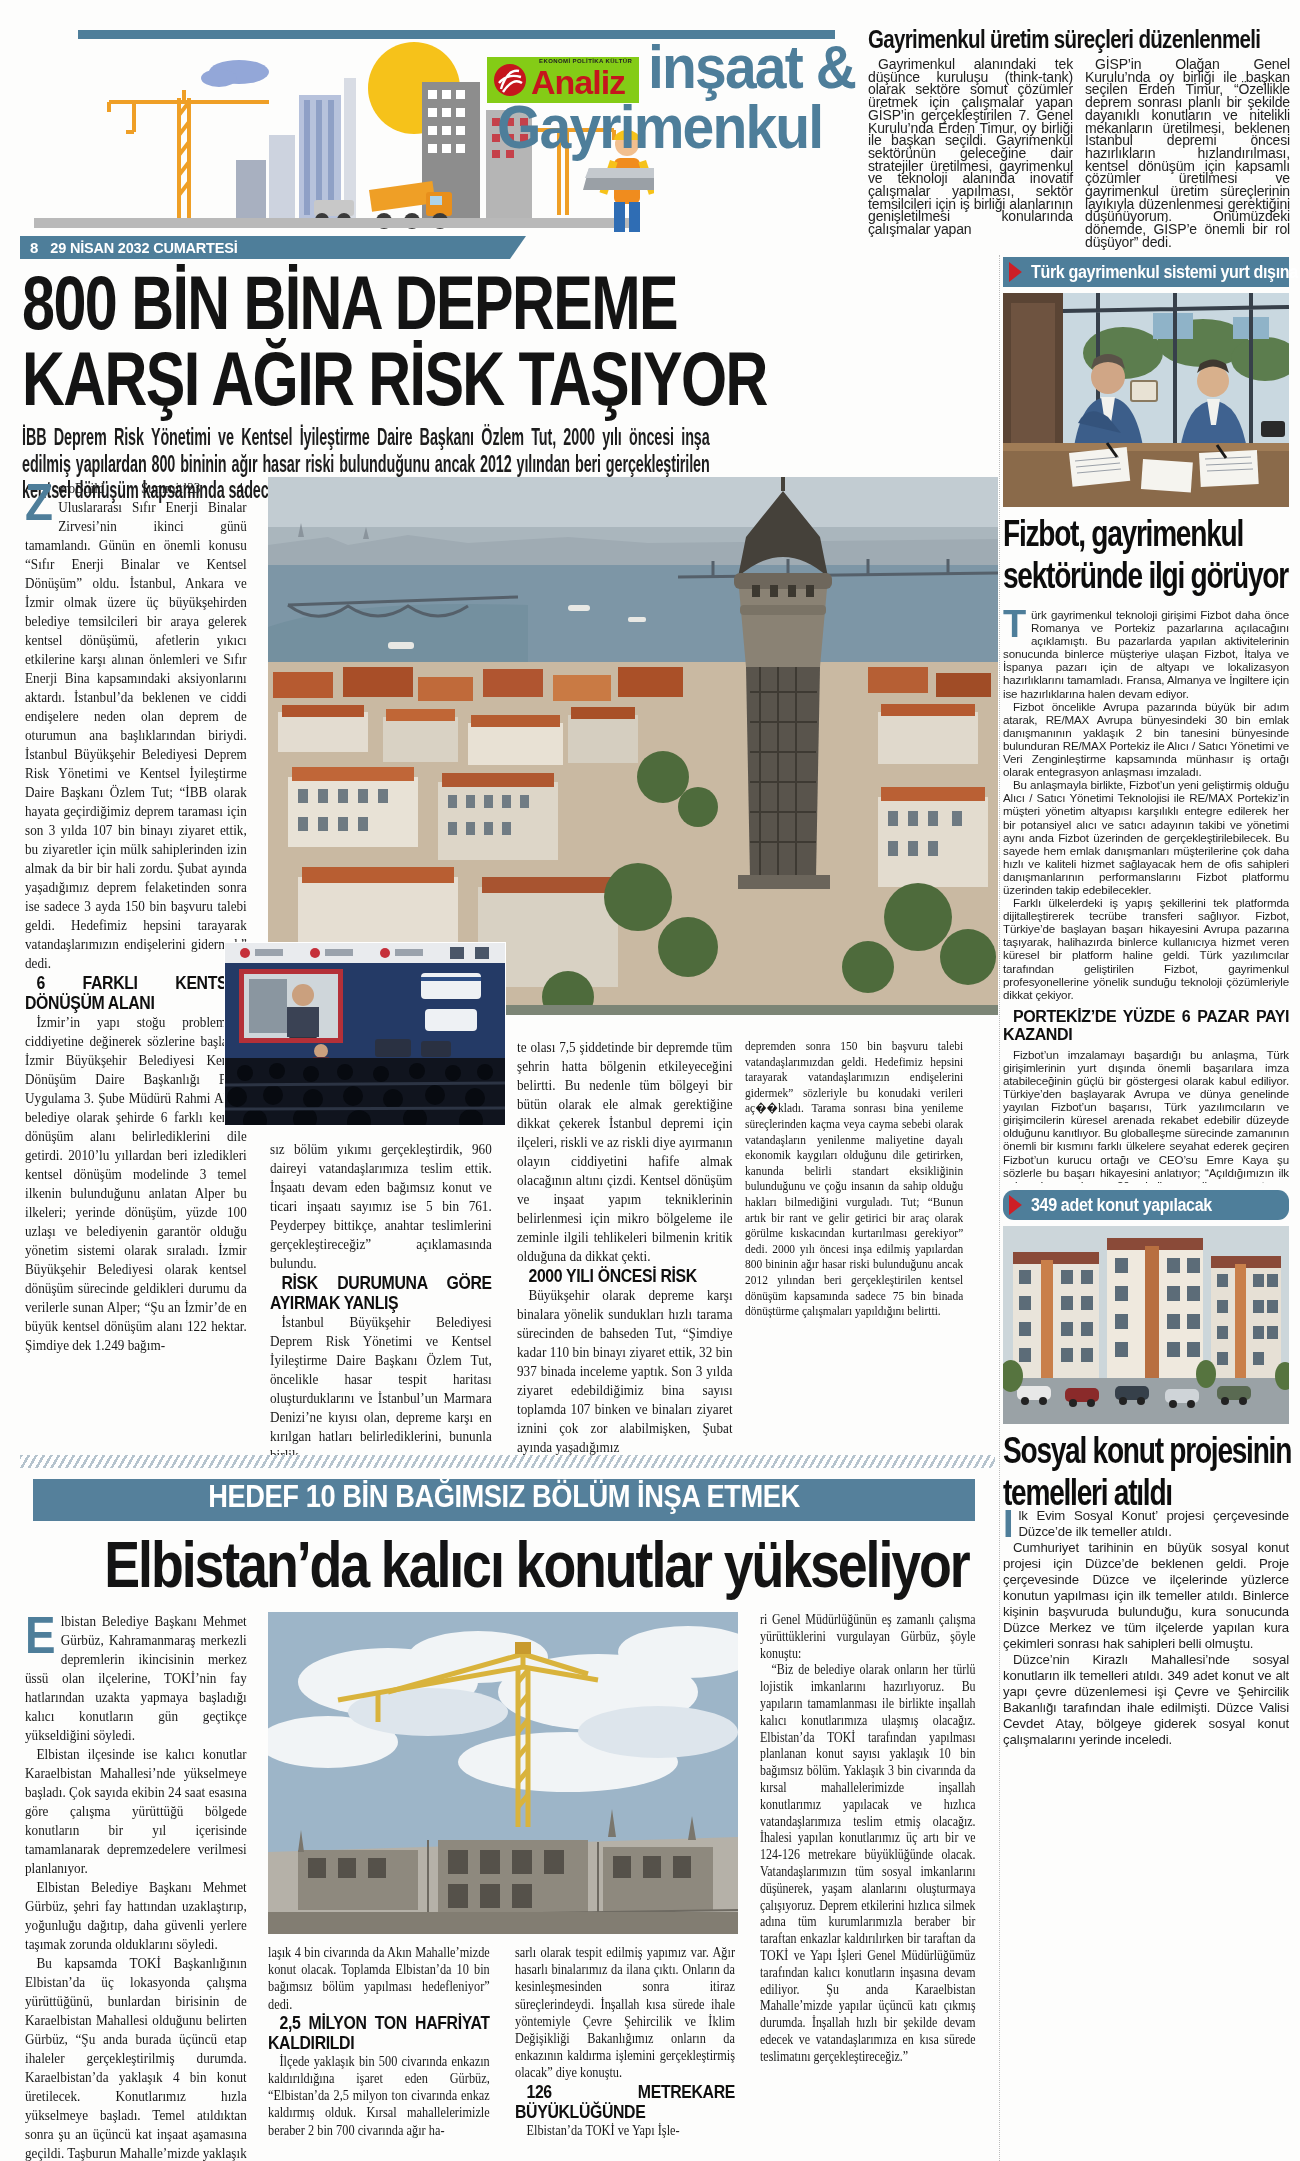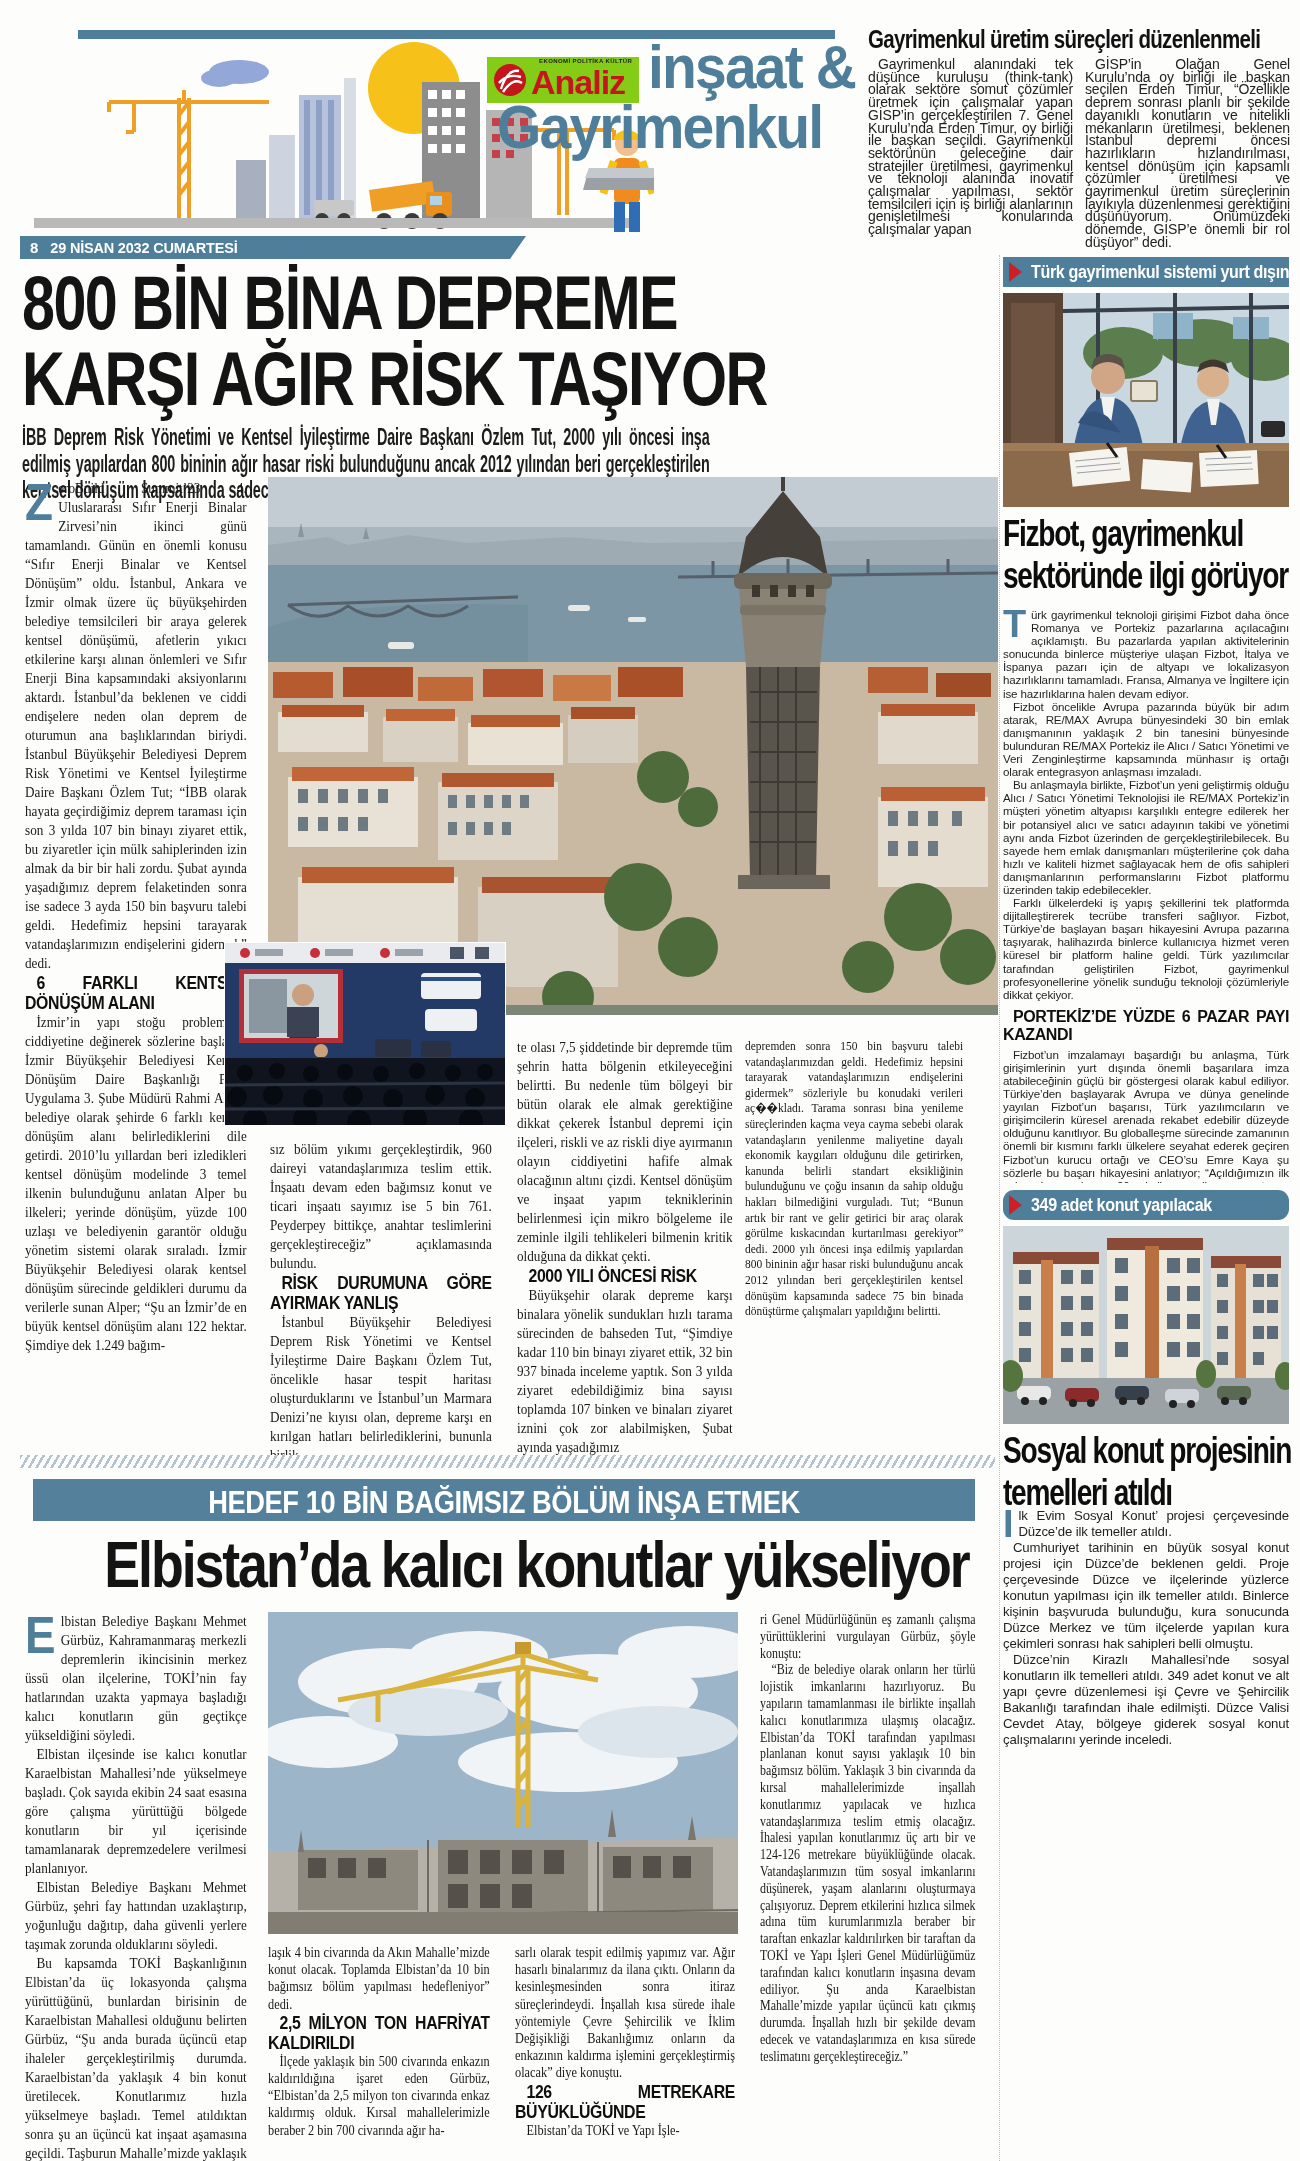--- a/index.html
+++ b/index.html
@@ -52,21 +52,21 @@
   #m-col3{left:517px;top:1038px;width:245px;height:417px;overflow:hidden;}
   #m-col4{left:745px;top:1038px;width:248px;height:417px;overflow:hidden;font-size:13px;line-height:15.6px;}
   #main-photo{left:268px;top:477px;width:730px;height:538px;}
   #inset-photo{left:225px;top:943px;width:280px;height:182px;box-shadow:0 0 0 1px #fff;}
 
   
   #stripes{left:20px;top:1455px;width:975px;height:13px;
            background:repeating-linear-gradient(120deg,#b5c3cd 0 2.5px,#ffffff 2.5px 6.5px);}
 
   
-  #hedef-banner{left:33px;top:1479px;width:942px;height:42px;background:#55809b;color:#fff;display:flex;align-items:flex-end;justify-content:center;}
+  #hedef-banner{left:33px;top:1479px;width:942px;height:42px;background:#55809b;color:#fff;display:flex;align-items:flex-start;justify-content:center;}
   #hedef-banner span{font-size:31px;font-weight:800;letter-spacing:-.5px;transform:scaleX(.88);white-space:nowrap;}
   #elb-headline{left:22px;top:1528px;width:955px;text-align:center;}
   #elb-headline span{display:inline-block;font-size:64px;font-weight:800;letter-spacing:-2.5px;color:#141414;
                      transform:scaleX(.84);transform-origin:50% 0;white-space:nowrap;}
   #b-col1{left:25px;top:1612px;width:252px;height:549px;overflow:hidden;}
   #b-col2{left:268px;top:1944px;width:252px;height:217px;overflow:hidden;font-size:14px;line-height:17.2px;}
   #b-col3{left:515px;top:1944px;width:250px;height:217px;overflow:hidden;font-size:14px;line-height:17.2px;}
   #b-col4{left:760px;top:1612px;width:245px;height:549px;overflow:hidden;font-size:13.6px;line-height:16.8px;}
   #elb-photo{left:268px;top:1612px;width:470px;height:322px;}
 

